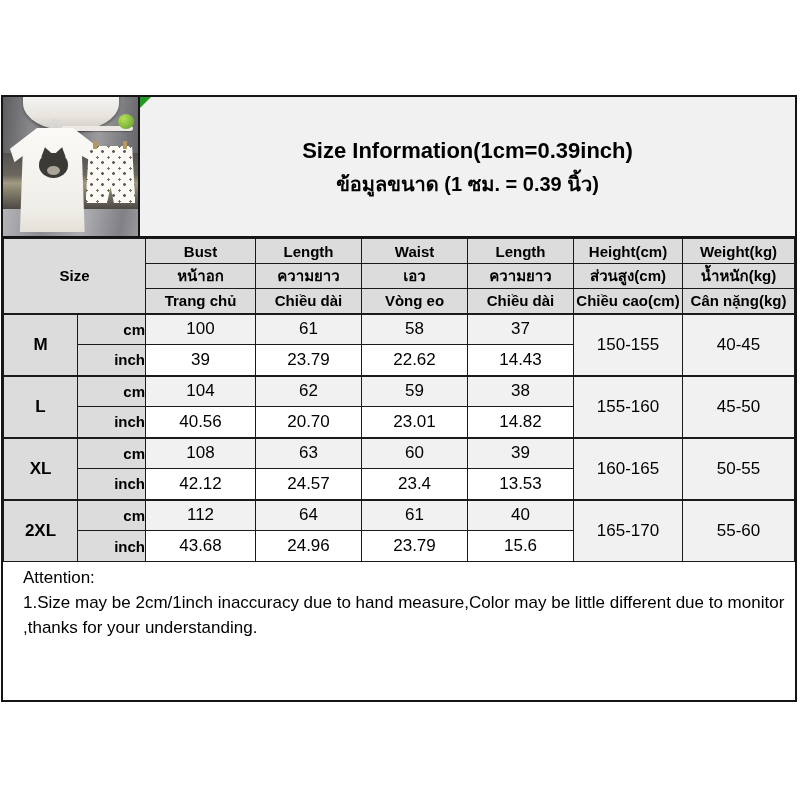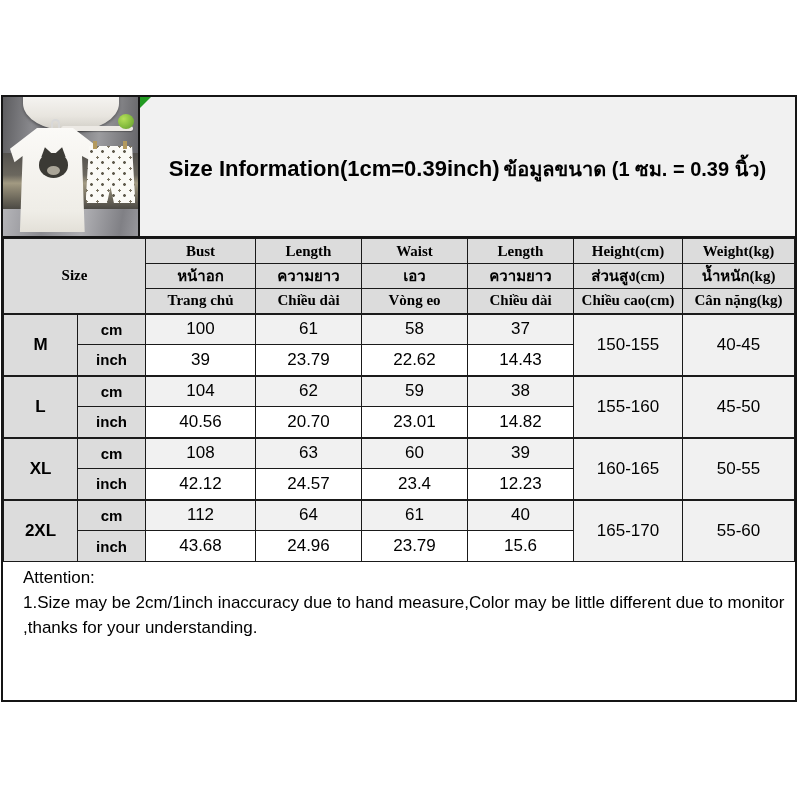--- a/index.html
+++ b/index.html
@@ -35,37 +35,37 @@
   .cat-muzzle { position:absolute; left:8px; top:13px; width:13px; height:9px; background:#b7b1a3; border-radius:50%; opacity:.9; }
   .shorts { position:absolute; left:83px; top:49px; width:49px; height:57px;
       background-color:#fbfaf6;
       background-image:radial-gradient(circle,#5f5a4c 1.3px,transparent 1.5px),radial-gradient(circle,#7a7361 1.2px,transparent 1.4px);
       background-size:11px 11px,11px 11px; background-position:0 0,6px 6px;
       clip-path:polygon(6% 0%,94% 0%,100% 88%,100% 100%,57% 100%,50% 72%,43% 100%,0% 100%,0% 88%);
       filter:drop-shadow(1px 1px 1px rgba(0,0,0,.3)); }
   .clip-left,.clip-right { position:absolute; top:44px; width:4px; height:8px; background:#b49a5e; }
   .clip-left { left:90px; } .clip-right { left:120px; }
 
-  .title-cell { position:relative; flex:1; background:#f1f1f1; display:flex; flex-direction:row; justify-content:center; align-items:center; gap:4px; padding-top:4px; }
+  .title-cell { position:relative; flex:1; background:#f1f1f1; display:flex; flex-direction:column; justify-content:center; align-items:center; gap:4px; padding-top:4px; }
   .corner-flag { position:absolute; left:0; top:0; width:0; height:0; border-top:11px solid #229a22; border-right:11px solid transparent; }
   .title-en { font-size:22px; font-weight:bold; letter-spacing:0; }
   .title-th { font-size:20px; font-weight:bold; }
   .title-vi { font-size:20px; font-weight:bold; }
 
   
   table { border-collapse:collapse; table-layout:fixed; width:792px; }
   col.c-size{width:74px;} col.c-unit{width:68px;} col.c-bust{width:110px;} col.c-len1{width:106px;}
   col.c-waist{width:106px;} col.c-len2{width:106px;} col.c-height{width:109px;}
   th,td { border:1px solid #1a1a1a; text-align:center; vertical-align:middle; overflow:hidden; white-space:nowrap; }
   tr.hrow { height:25px; }
-  tr.hrow th { background:#dcdcdc; font-size:15px; font-weight:bold;font-family:Liberation Serif, serif; }
+  tr.hrow th { background:#dcdcdc; font-size:15px; font-weight:bold; }
   th.size-head { background:#dcdcdc; font-size:31px; font-weight:bold; }
   tr.drow { height:31px; }
   th.size-label { background:#dcdcdc; font-size:17px; font-weight:bold; }
-  th.unit-cell { background:#dcdcdc; font-size:15px; font-weight:bold; }
+  th.unit-cell { background:#dcdcdc; font-size:15px; font-weight:bold;text-align:right; }
   tr.cmrow td { background:#f1f1f1; }
   tr.inchrow td { background:#ffffff; }
   td { font-size:17px; font-weight:normal; }
   td.merged { background:#f1f1f1; }
   tr.group-start th, tr.group-start td { border-top:2px solid #1a1a1a; }
 
   
   .attention { padding:3px 6px 0 20px; font-size:17px; line-height:25px; background:#fff; }
   .attention .att-line { text-align:left; }
 </style>
@@ -181,21 +181,21 @@
           <td>60</td>
           <td>39</td>
           <td class="merged" rowspan="2">160-165</td>
           <td class="merged" rowspan="2">50-55</td>
         </tr>
         <tr class="drow inchrow">
           <th class="unit-cell">inch</th>
           <td>42.12</td>
           <td>24.57</td>
           <td>23.4</td>
-          <td>12.23</td>
+          <td>13.53</td>
         </tr>
 
         <tr class="drow cmrow group-start">
           <th class="size-label" rowspan="2">2XL</th>
           <th class="unit-cell">cm</th>
           <td>112</td>
           <td>64</td>
           <td>61</td>
           <td>40</td>
           <td class="merged" rowspan="2">165-170</td>

